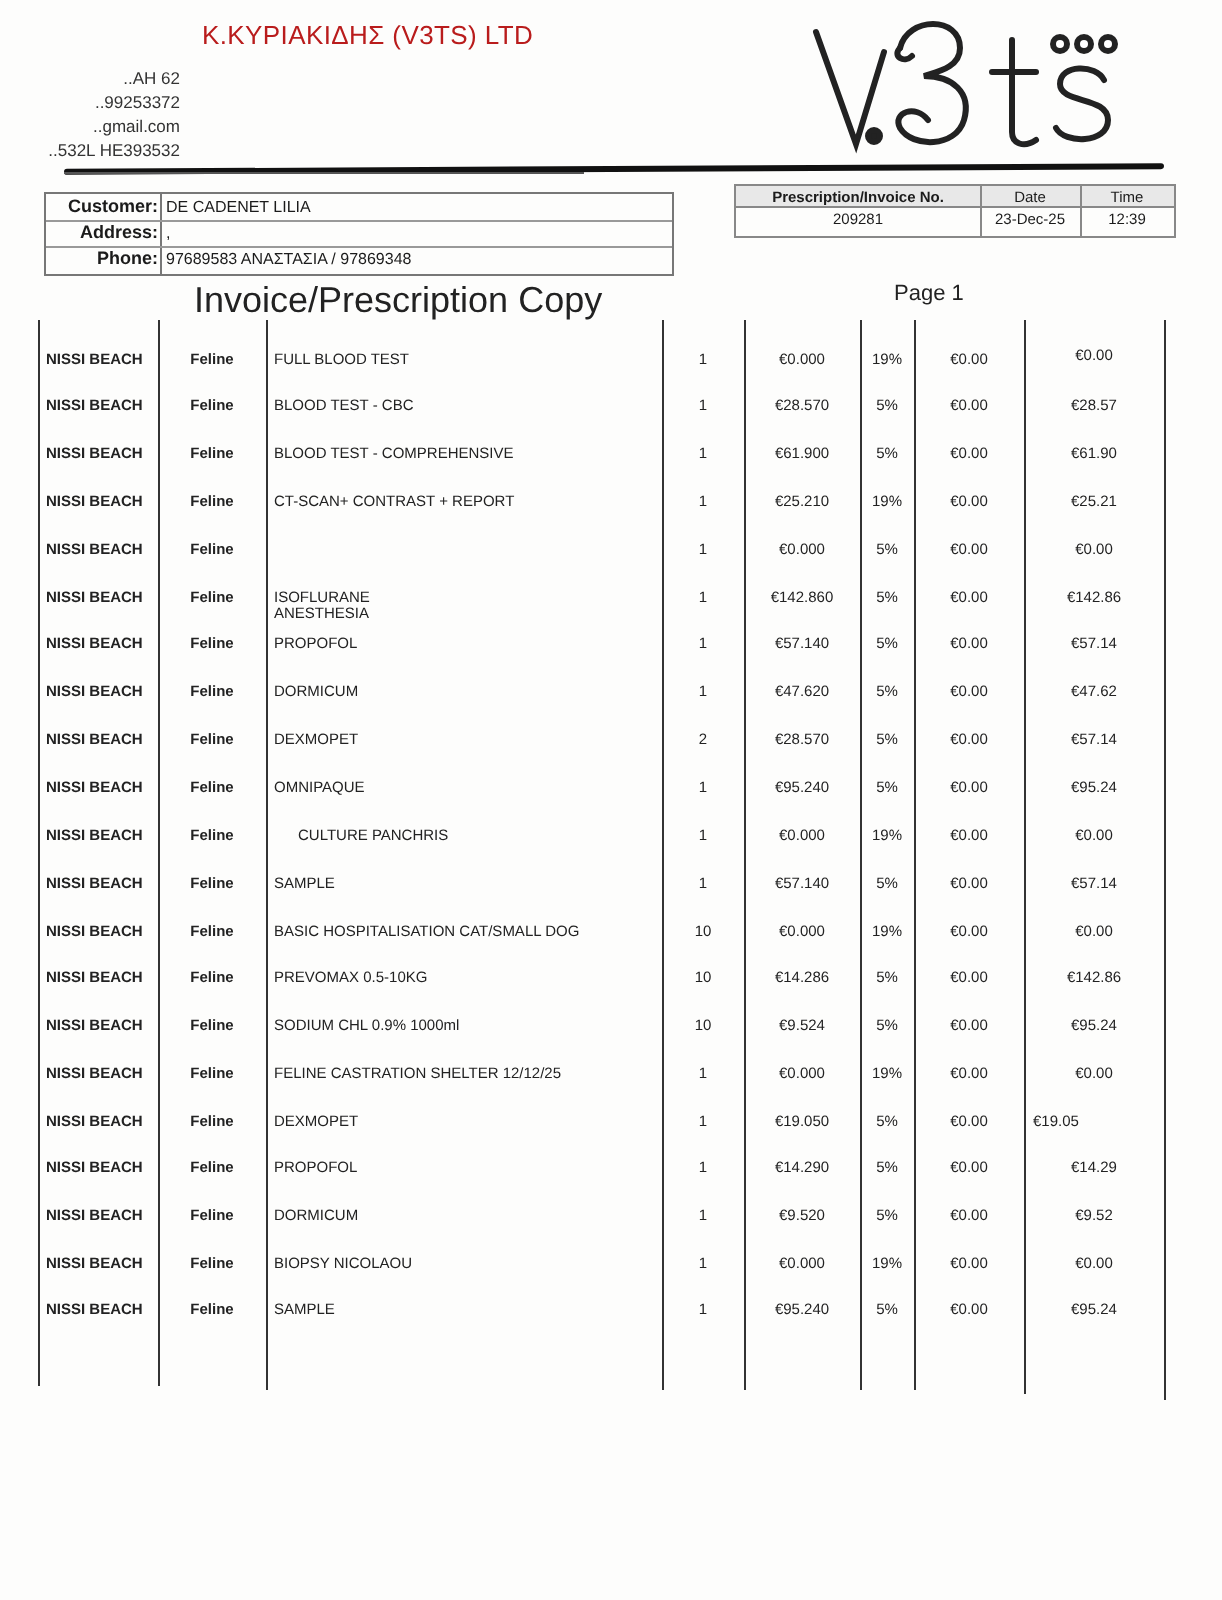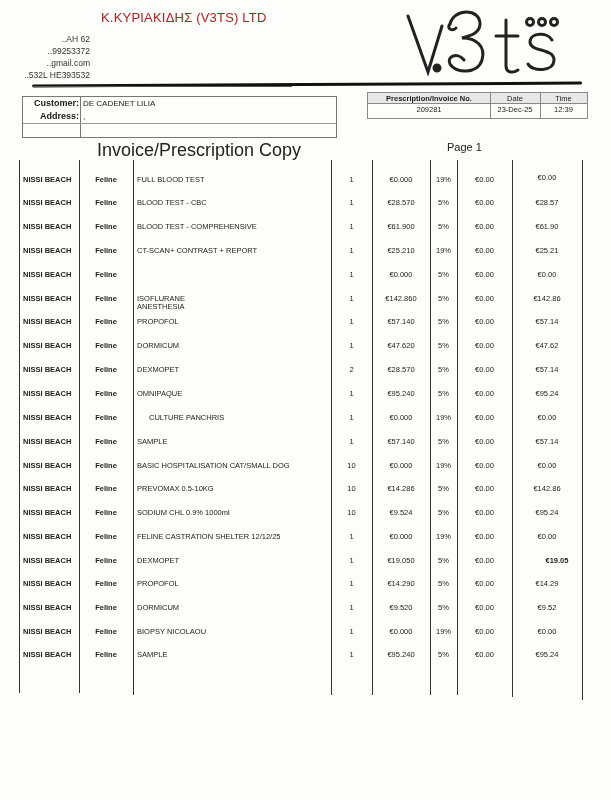--- a/index.html
+++ b/index.html
@@ -73,20 +73,24 @@
 <div class="abs cust">
   <div class="sep"></div>
   <div class="row" style="top:13px">
     <span class="lbl">Address:</span>
     <span class="val">,</span>
   </div>
   <div class="row" style="top:0">
     <span class="lbl">Customer:</span>
     <span class="val">DE CADENET LILIA</span>
   </div>
+  <div class="row" style="top:26px">
+    <span class="lbl">Phone:</span>
+    <span class="val">97689583 ΑΝΑΣΤΑΣΙΑ / 97869348</span>
+  </div>
 </div>
 
 <div class="abs inv">
   <div class="hdr"></div>
   <div class="vsep" style="left:122px"></div>
   <div class="vsep" style="left:172px"></div>
   <div class="c b" style="left:0;width:122px;top:1px">Prescription/Invoice No.</div>
   <div class="c" style="left:122px;width:50px;top:1px">Date</div>
   <div class="c" style="left:172px;width:47px;top:1px">Time</div>
   <div class="v" style="left:0;width:122px">209281</div>
@@ -285,21 +289,21 @@
   </div>
 
   <div>
     <div class="cell b" style="left: 4px; top: 396px;">NISSI BEACH</div>
     <div class="cell b ctr" style="left: 60px; width: 54px; top: 396px;">Feline</div>
     <div class="cell" style="left: 118px; top: 396px;">DEXMOPET</div>
     <div class="cell ctr" style="left: 312px; width: 41px; top: 396px;">1</div>
     <div class="cell ctr" style="left: 353px; width: 58px; top: 396px;">€19.050</div>
     <div class="cell ctr" style="left: 411px; width: 27px; top: 396px;">5%</div>
     <div class="cell ctr" style="left: 438px; width: 55px; top: 396px;">€0.00</div>
-    <div class="cell ctr" style="left: 503px; width: 70px; top: 396px; font-weight: bold;">€19.05</div>
+    <div class="cell ctr" style="left: 474px; width: 70px; top: 396px;">€19.05</div>
   </div>
 
   <div>
     <div class="cell b" style="left: 4px; top: 419px;">NISSI BEACH</div>
     <div class="cell b ctr" style="left: 60px; width: 54px; top: 419px;">Feline</div>
     <div class="cell" style="left: 118px; top: 419px;">PROPOFOL</div>
     <div class="cell ctr" style="left: 312px; width: 41px; top: 419px;">1</div>
     <div class="cell ctr" style="left: 353px; width: 58px; top: 419px;">€14.290</div>
     <div class="cell ctr" style="left: 411px; width: 27px; top: 419px;">5%</div>
     <div class="cell ctr" style="left: 438px; width: 55px; top: 419px;">€0.00</div>

